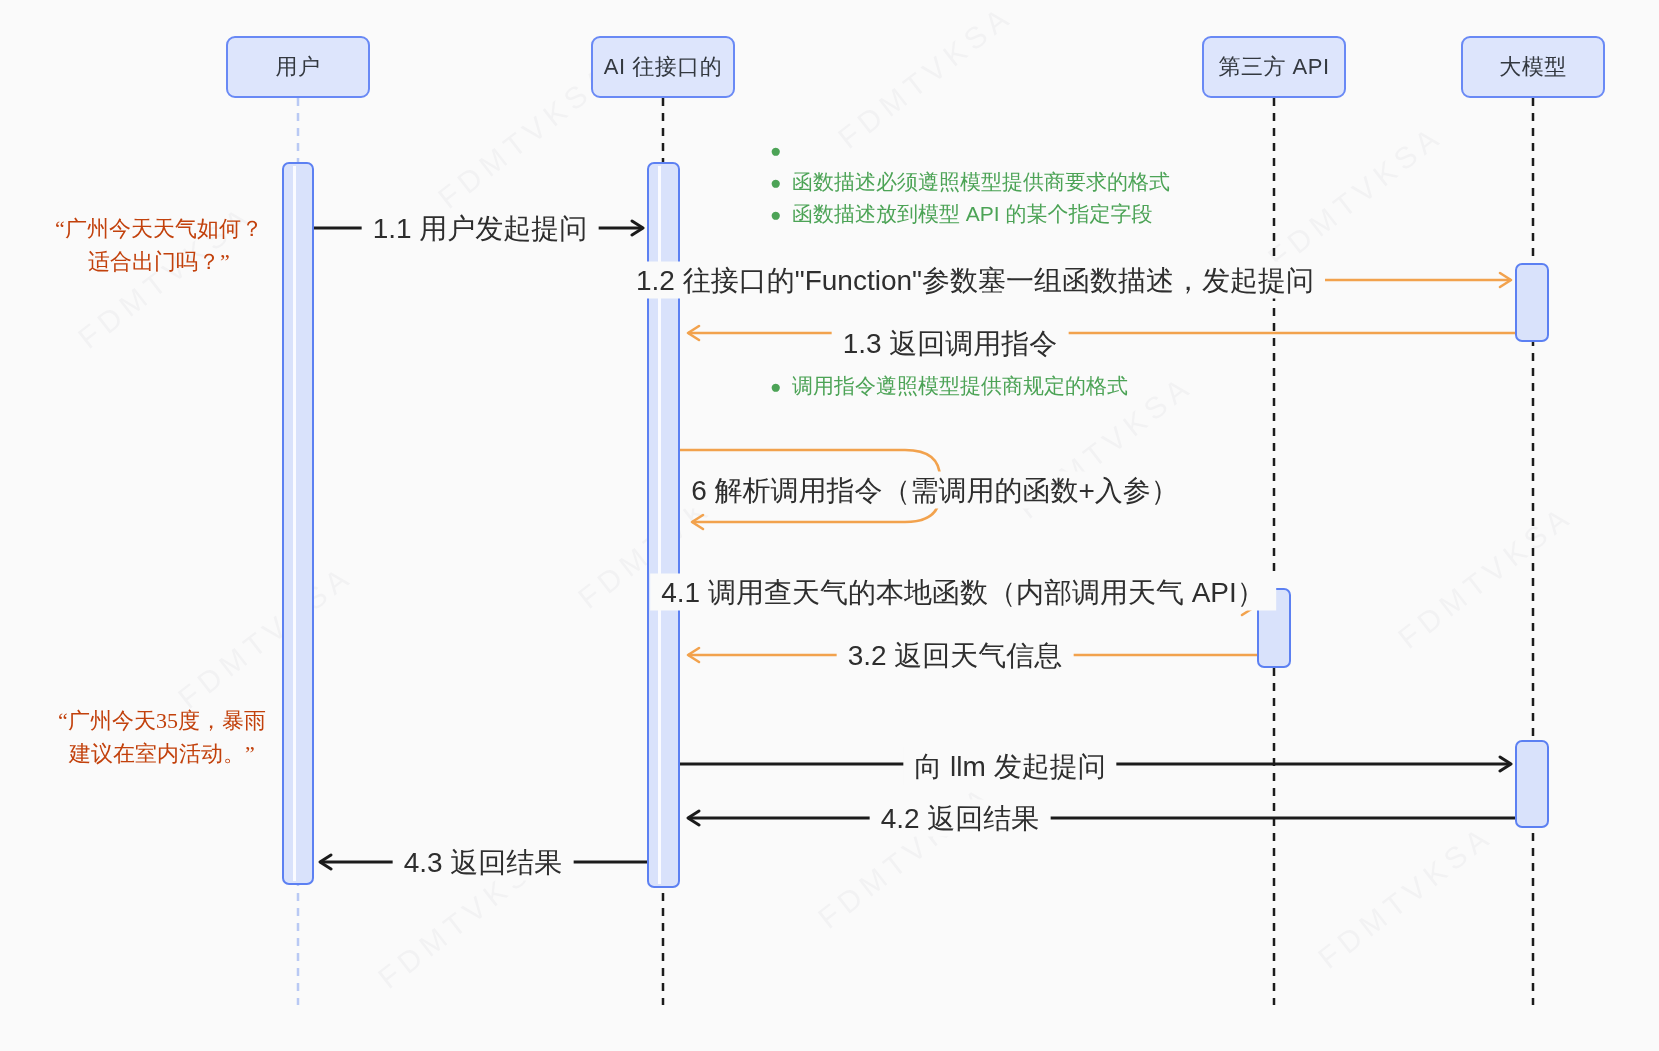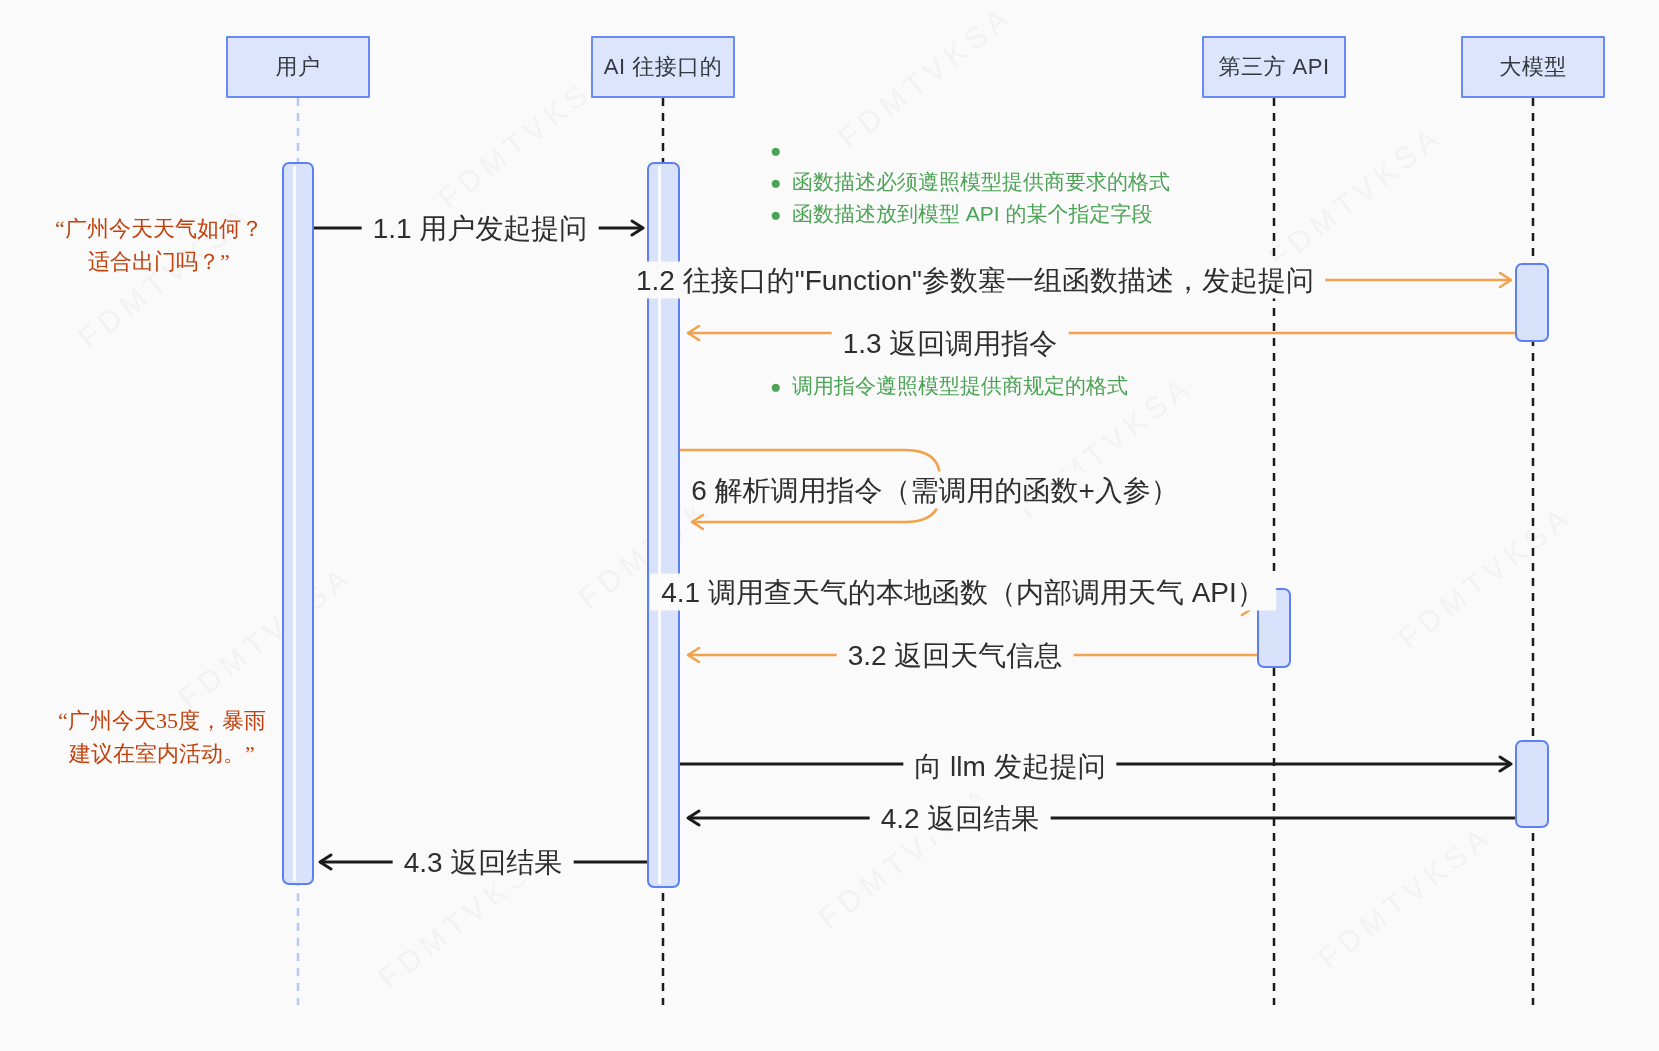--- a/index.html
+++ b/index.html
@@ -27,21 +27,21 @@
   .life.light{stroke:var(--life-blue);}
   .msgline{fill:none;stroke-linecap:butt;}
   .msgline.black{stroke:var(--life-black);stroke-width:3;}
   .msgline.orange{stroke:var(--orange);stroke-width:2.6;}
   .mhead{fill:none;stroke-linecap:round;stroke-linejoin:round;stroke-width:2.6;}
   .mhead.black{stroke:var(--life-black);stroke-width:3;}
   .mhead.orange{stroke:var(--orange);}
   .actor{
     position:absolute;height:62px;width:144px;box-sizing:border-box;
     background:var(--blue-fill);border:2.5px solid var(--blue-border);
-    border-radius:1px;display:flex;align-items:center;justify-content:center;
+    border-radius:9px;display:flex;align-items:center;justify-content:center;
     font-size:22px;color:#33383f;letter-spacing:.5px;
   }
   .act{
     position:absolute;box-sizing:border-box;background:var(--act-fill);
     border:2px solid var(--act-border);border-radius:7px;
   }
   .act.tall::after{
     content:"";position:absolute;left:9px;top:2px;bottom:2px;width:3px;
     background:rgba(255,255,255,.85);
   }

